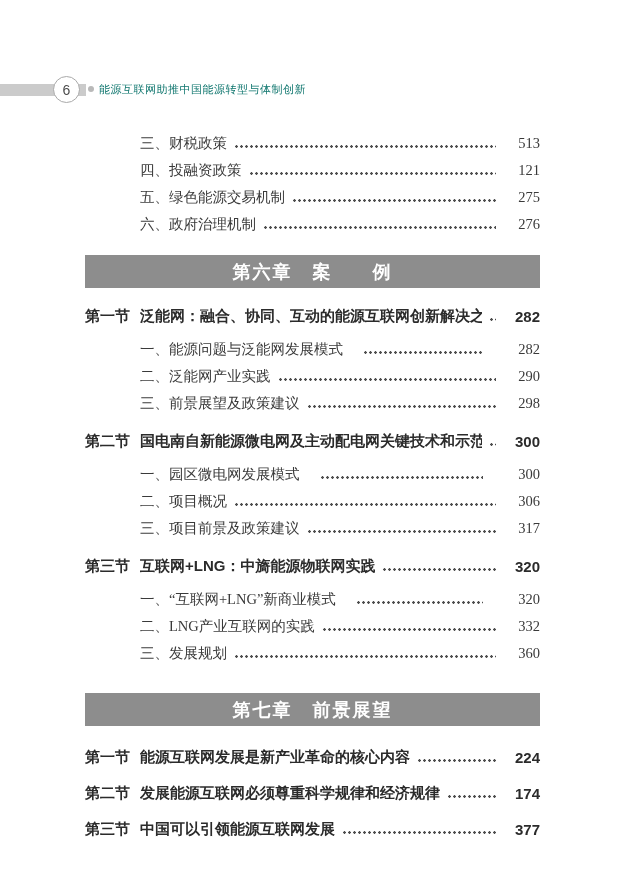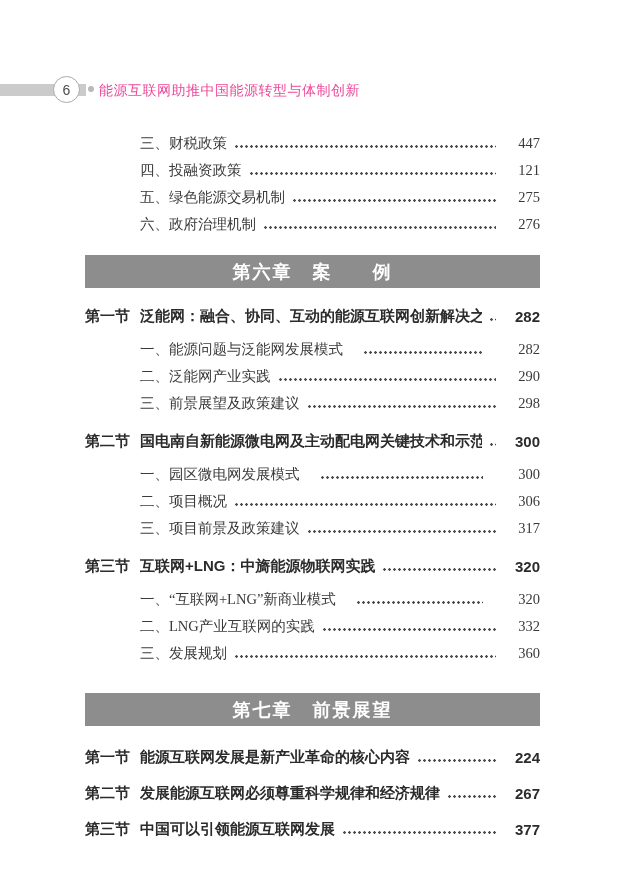--- a/index.html
+++ b/index.html
@@ -27,21 +27,21 @@
     font-family:"Liberation Sans","DejaVu Sans",sans-serif;
     font-size:14px; color:#4c4c4c;
   }
   .header-bullet {
     position:absolute; top:10px; left:88px; width:6px; height:6px;
     border-radius:50%; background:#b9b9b9;
   }
   .running-title {
     position:absolute; top:6px; left:99px;
     font-family:"Liberation Sans","DejaVu Sans",sans-serif;
-    font-size:14px; color:#ec4899; letter-spacing:0.5px;
+    font-size:11px; color:#0f766e; letter-spacing:0.5px;
     white-space:nowrap;
   }
 
   
   .toc { position:absolute; left:85px; top:130px; width:455px; }
 
   .row { display:flex; align-items:center; min-width:0; }
   .sub-row { height:27px; padding-left:55px; font-size:14.5px; color:#3a3a3a; }
   .sub-row .entry-label { white-space:nowrap; }
 
@@ -93,21 +93,21 @@
     </div>
     <div class="header-bullet"></div>
     <div class="running-title">能源互联网助推中国能源转型与体制创新</div>
   </div>
 
   <div class="toc">
 
     <div class="row sub-row">
       <span class="entry-label">三、财税政策</span>
       <span class="leader"></span>
-      <span class="pg">447</span>
+      <span class="pg">513</span>
     </div>
     <div class="row sub-row">
       <span class="entry-label">四、投融资政策</span>
       <span class="leader"></span>
       <span class="pg">121</span>
     </div>
     <div class="row sub-row">
       <span class="entry-label">五、绿色能源交易机制</span>
       <span class="leader"></span>
       <span class="pg">275</span>
@@ -195,21 +195,21 @@
     <div class="row sec-row c7-row mt17">
       <span class="sec-label">第一节</span>
       <span class="sec-title">能源互联网发展是新产业革命的核心内容</span>
       <span class="leader"></span>
       <span class="pg">224</span>
     </div>
     <div class="row sec-row c7-row mt8">
       <span class="sec-label">第二节</span>
       <span class="sec-title">发展能源互联网必须尊重科学规律和经济规律</span>
       <span class="leader"></span>
-      <span class="pg">267</span>
+      <span class="pg">174</span>
     </div>
     <div class="row sec-row c7-row mt8">
       <span class="sec-label">第三节</span>
       <span class="sec-title">中国可以引领能源互联网发展</span>
       <span class="leader"></span>
       <span class="pg">377</span>
     </div>
 
   </div>
 </div>

